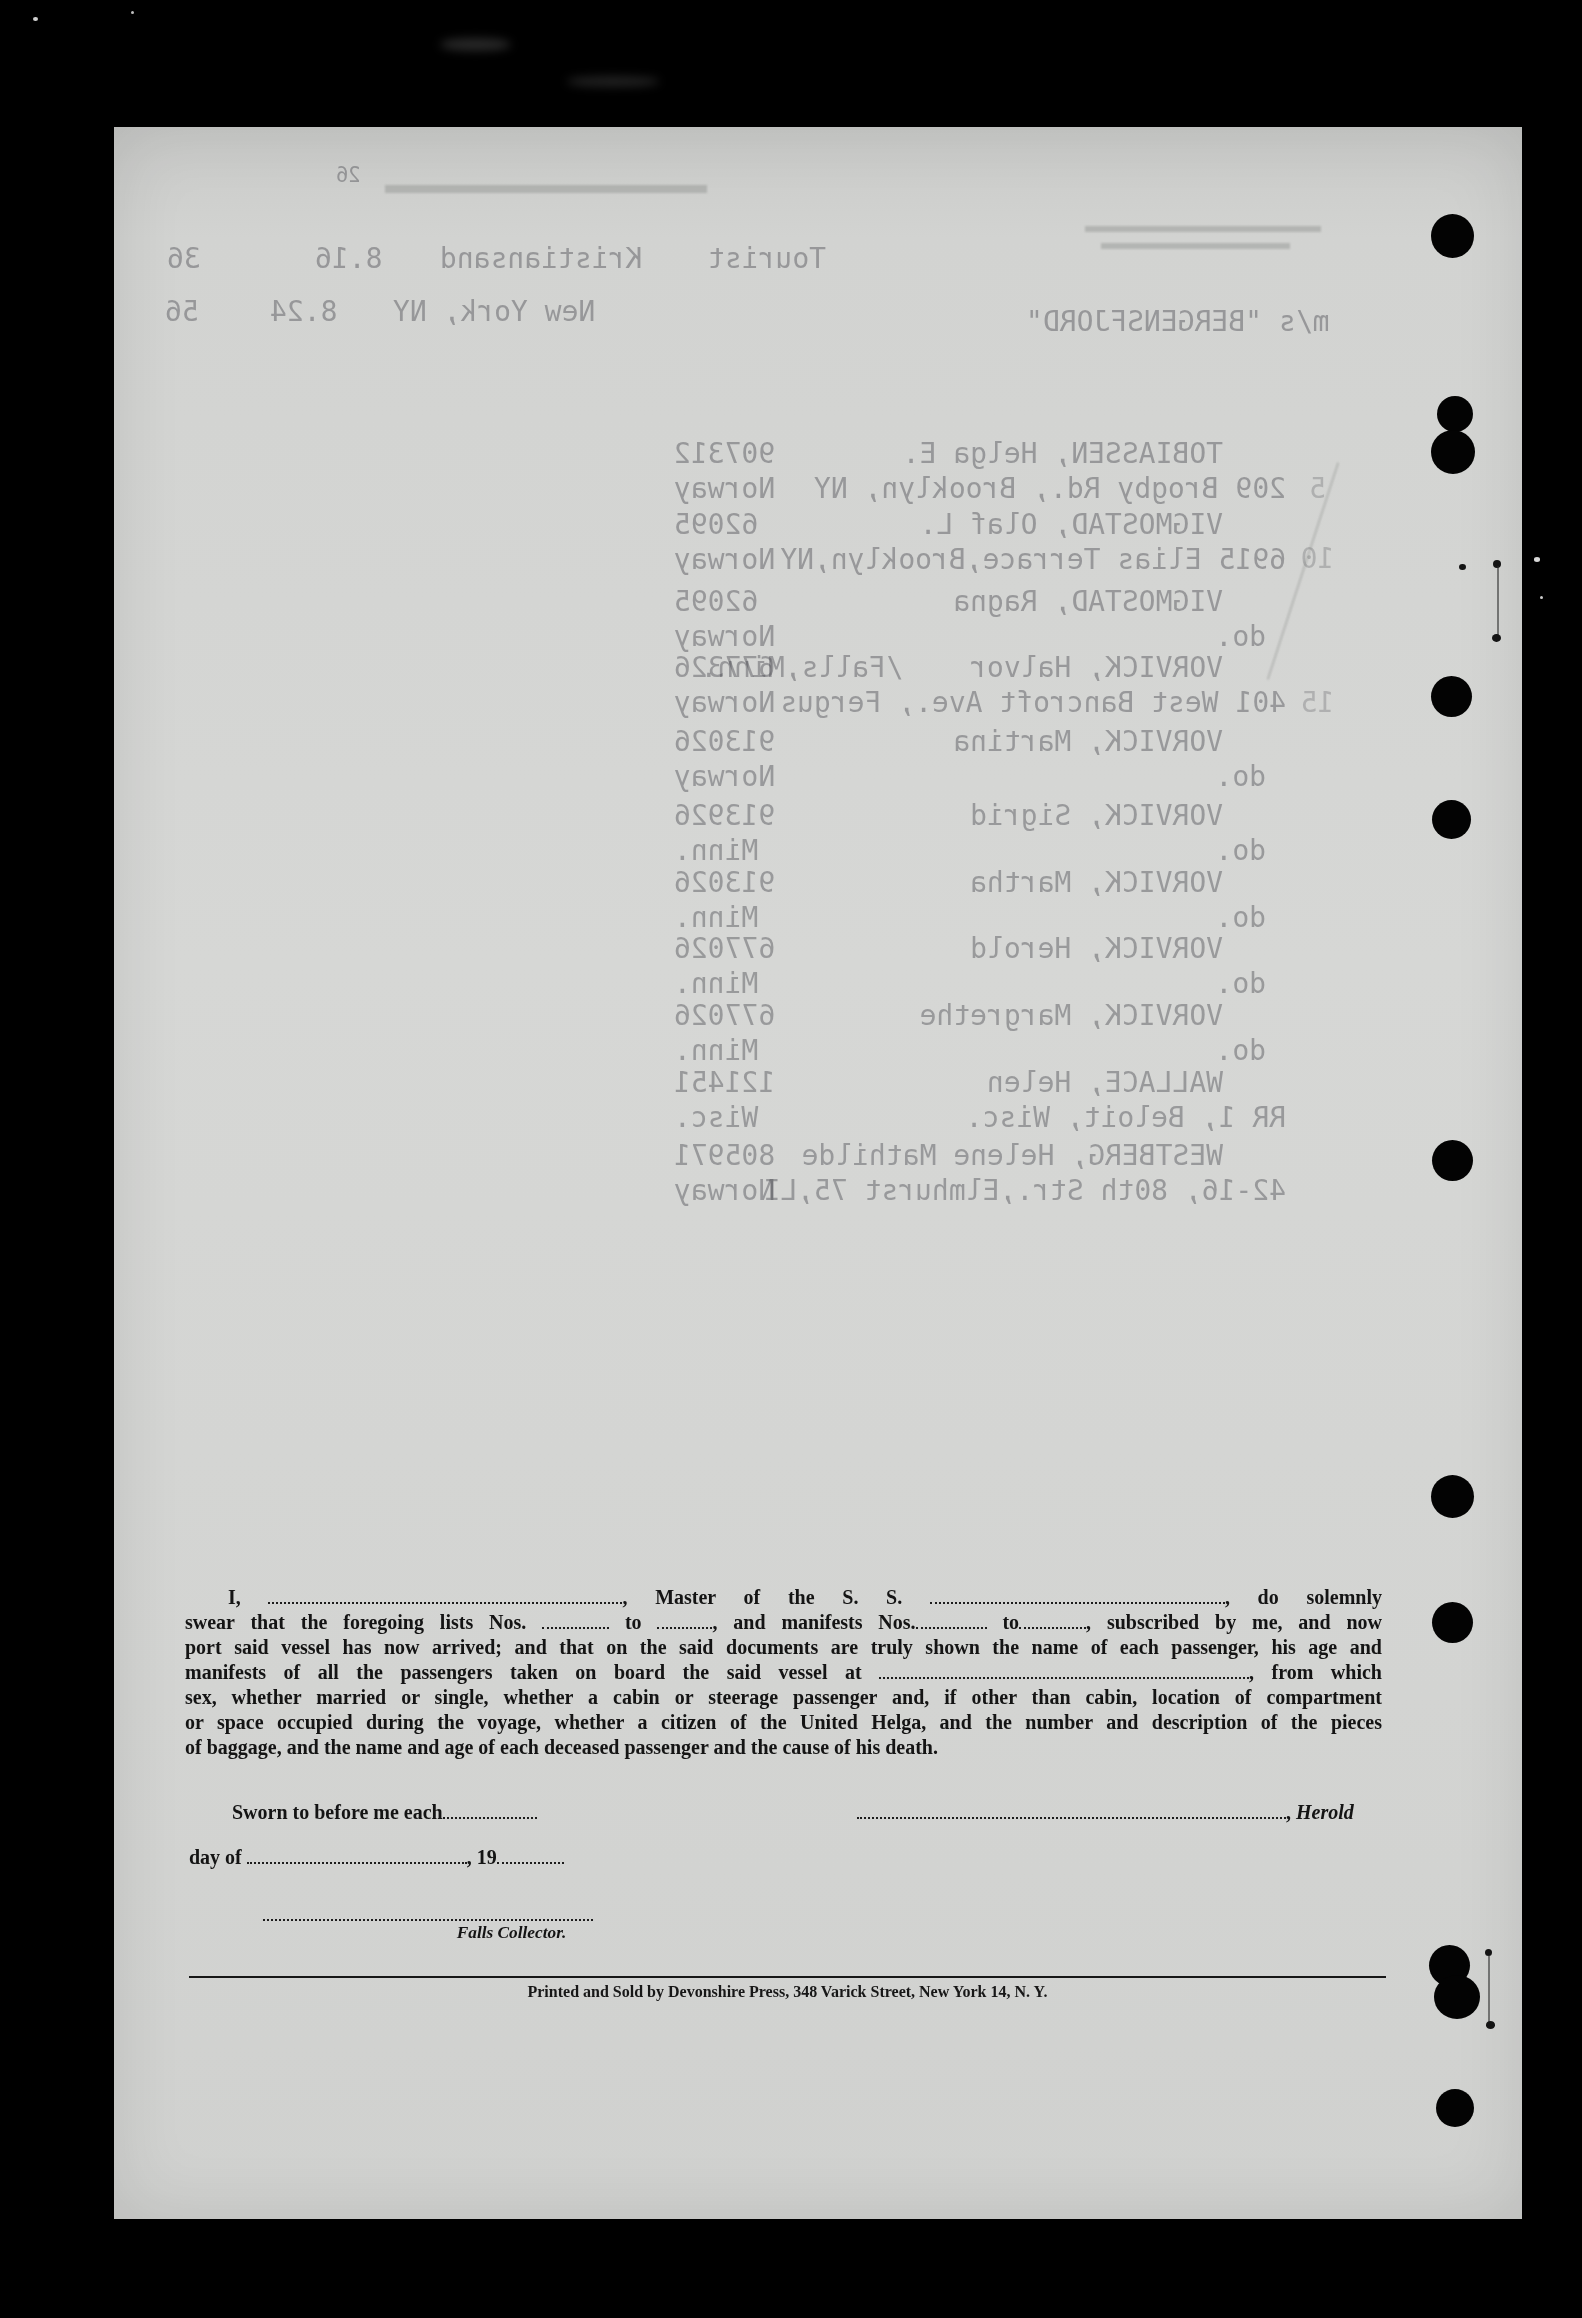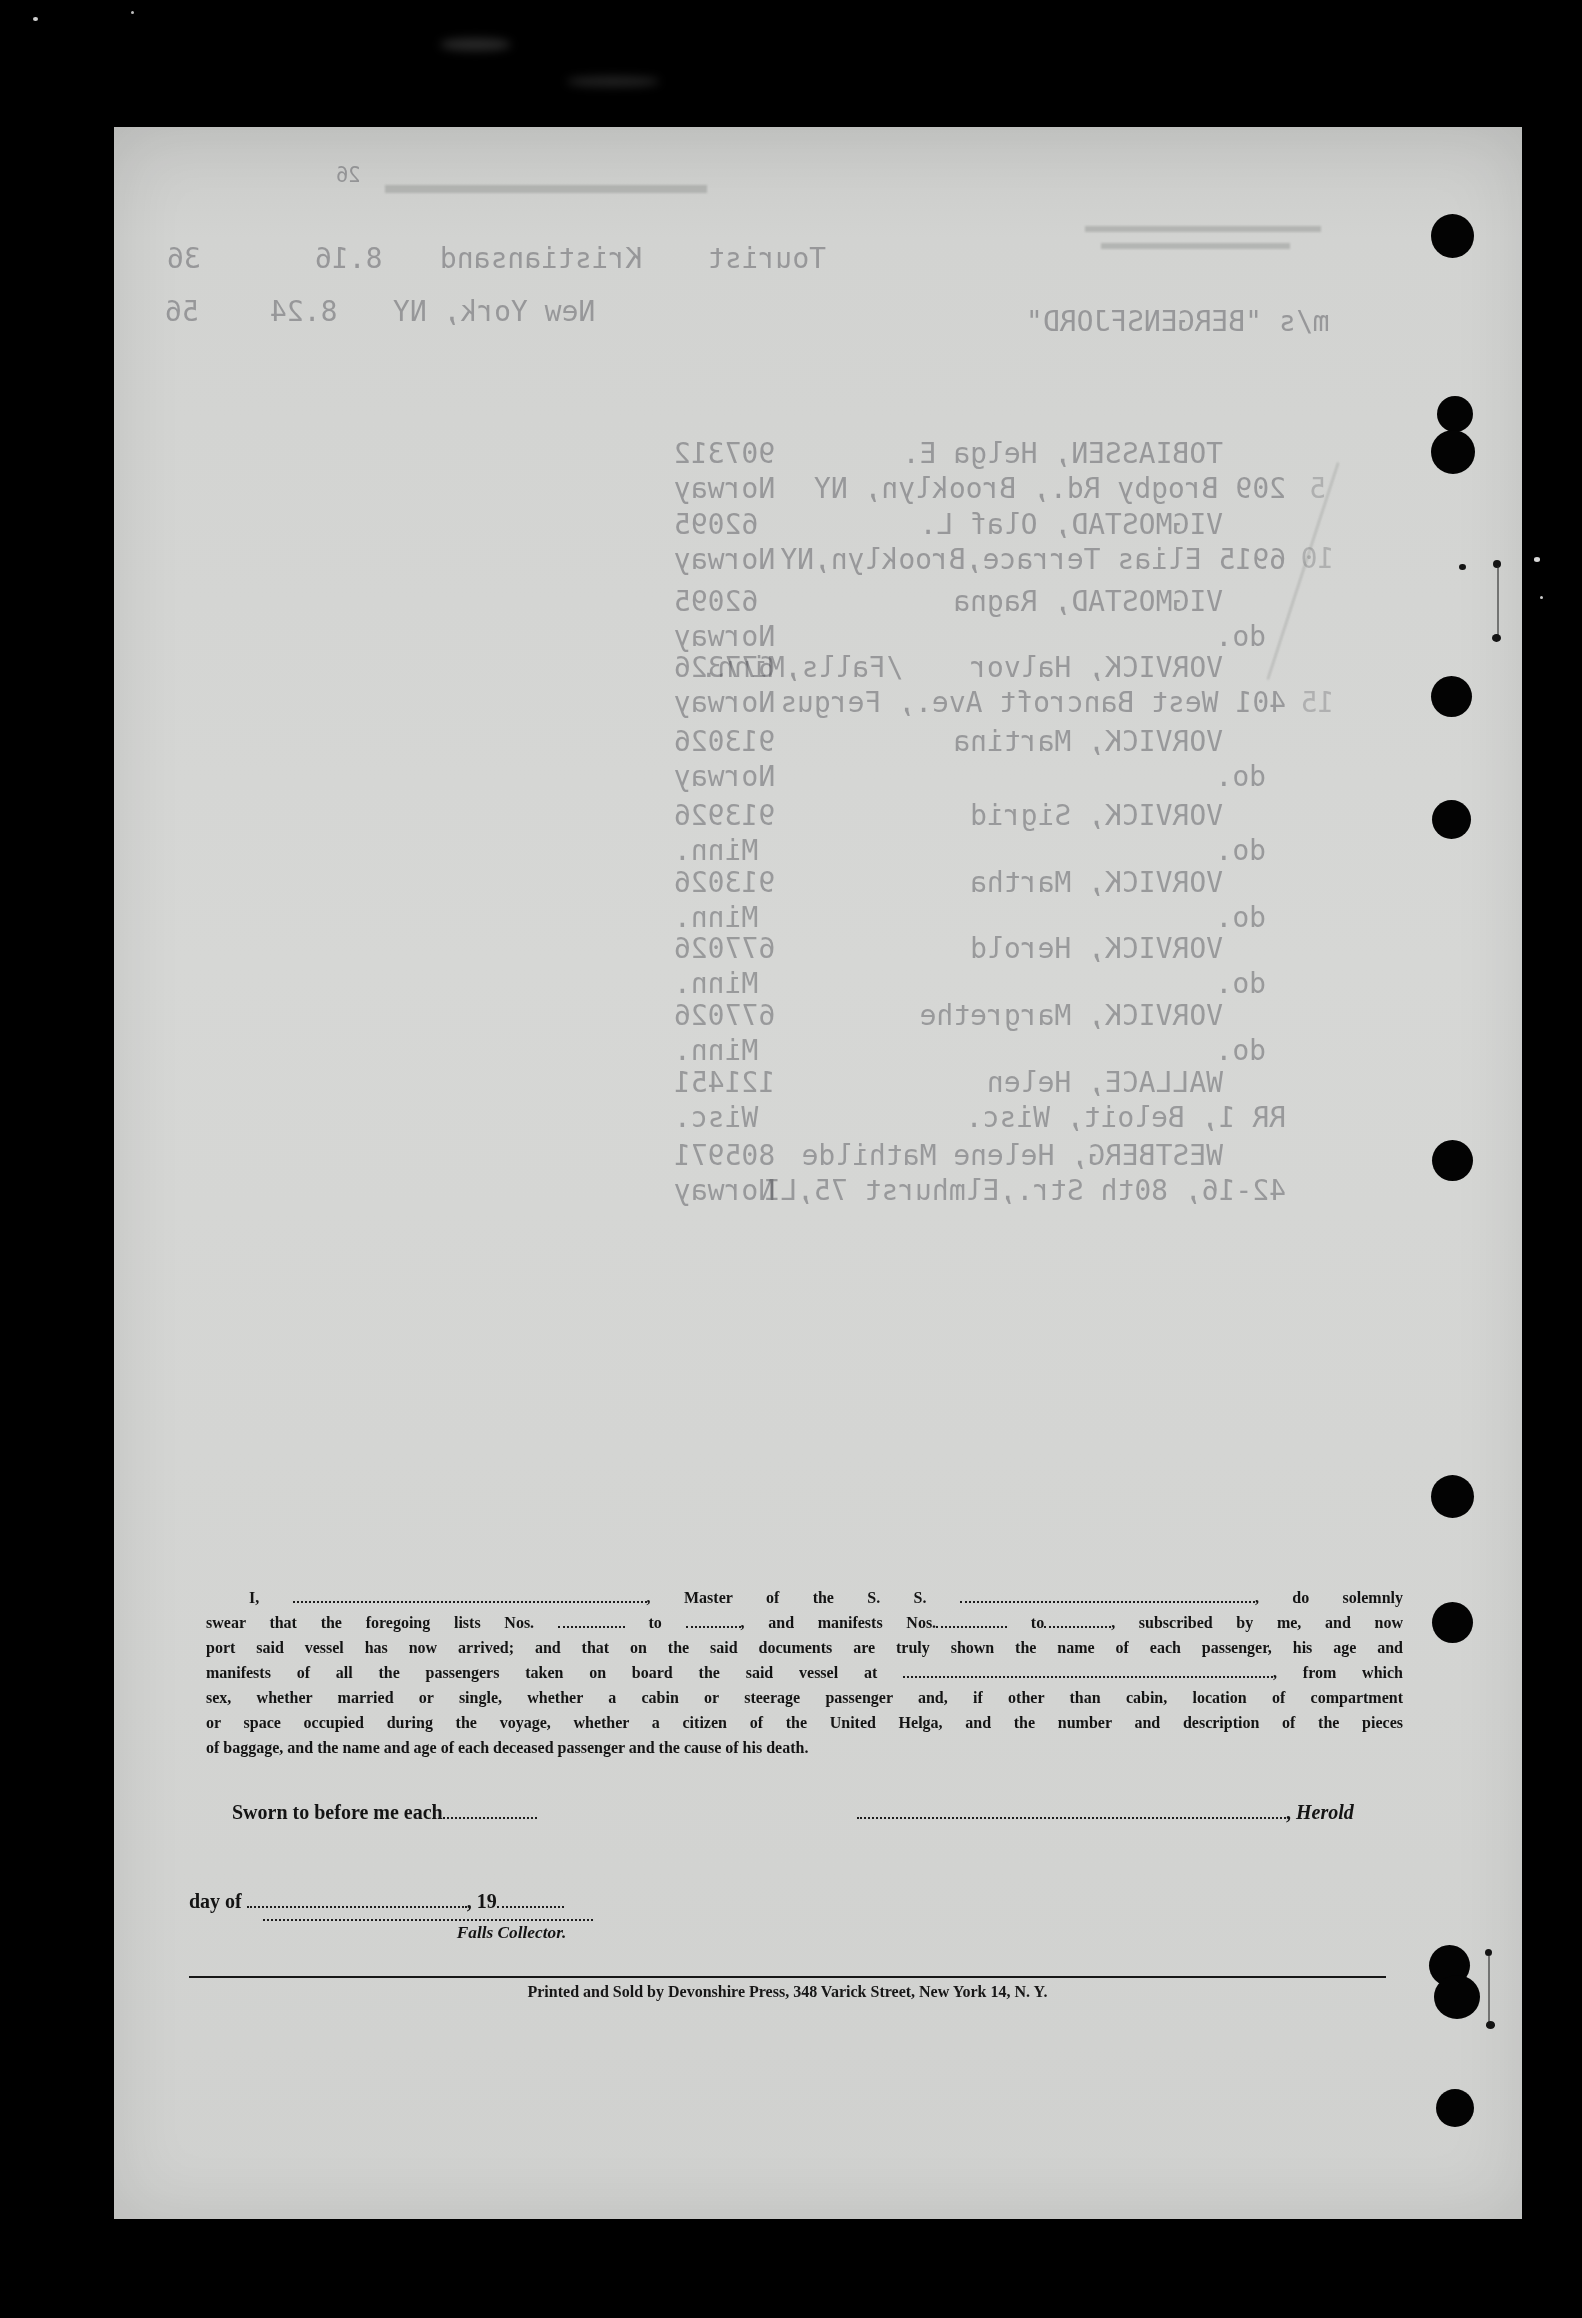--- a/index.html
+++ b/index.html
@@ -17,22 +17,22 @@
   .nmbox .l2{padding-left:126px;}
   .nmbox .l2.ditto{padding-left:146px;}
   .numbox{left:560px;width:116px;text-align:right;}
   .marginnum{left:1184px;width:39px;text-align:center;opacity:0.62;}
   .hole{position:absolute;background:#030303;border-radius:50%;}
   .speck{position:absolute;border-radius:50%;}
   .smudge{position:absolute;border-radius:50%;filter:blur(4.7px);}
   .scratch{position:absolute;background:rgba(40,40,40,0.55);}
   .faintline{position:absolute;background:rgba(110,112,110,0.30);filter:blur(0.8px);}
   
-  .oath{position:absolute;left:92px;top:1458px;width:1197px;
-        font-family:"Liberation Serif",serif;font-weight:bold;font-size:16px;line-height:25px;
+  .oath{position:absolute;left:71px;top:1458px;width:1197px;
+        font-family:"Liberation Serif",serif;font-weight:bold;font-size:20px;line-height:25px;
         color:#141414;text-align:justify;}
   .oath .ln{text-align:justify;}
   .oath .just{text-align-last:justify;}
   .oath .first{text-indent:43px;}
   .dots{display:inline-block;height:3.1px;border-bottom:2.4px dotted #1c1c1c;}
   .serif{font-family:"Liberation Serif",serif;font-weight:bold;color:#141414;font-size:20px;}
   .it{font-style:italic;}
   .rule{position:absolute;left:75px;top:1849px;width:1197px;height:2.4px;background:#161616;}
   .footerline{position:absolute;left:75px;top:1856px;width:1197px;text-align:center;
               font-family:"Liberation Serif",serif;font-weight:bold;font-size:16px;color:#171717;}
@@ -108,21 +108,21 @@
         <div class="ln">of baggage, and the name and age of each deceased passenger and the cause of his death.</div>
       </div>
 
     <div class="abs serif" style="left:118px;top:1674px;">
       <span>Sworn to before me each</span><span class="dots" style="width:94px;"></span>
     </div>
     <div class="abs serif" style="left:743px;top:1674px;">
       <span class="dots" style="width:429px;"></span><span>, </span><span class="it">Herold</span>
     </div>
 
-    <div class="abs serif" style="left:75px;top:1719px;margin-top:44px;">
+    <div class="abs serif" style="left:75px;top:1719px;">
       <span>day of </span><span class="dots" style="width:220px;"></span><span>, 19</span><span class="dots" style="width:67px;"></span>
     </div>
 
     <div class="abs" style="left:149px;top:1783px;">
       <span class="dots" style="width:330px;"></span>
     </div>
     <div class="abs serif it deputy" style="left:315px;top:1796px;width:165px;text-align:center;">Falls Collector.</div>
 
     <div class="rule"></div>
     <div class="footerline">Printed and Sold by Devonshire Press, 348 Varick Street, New York 14, N. Y.</div>

